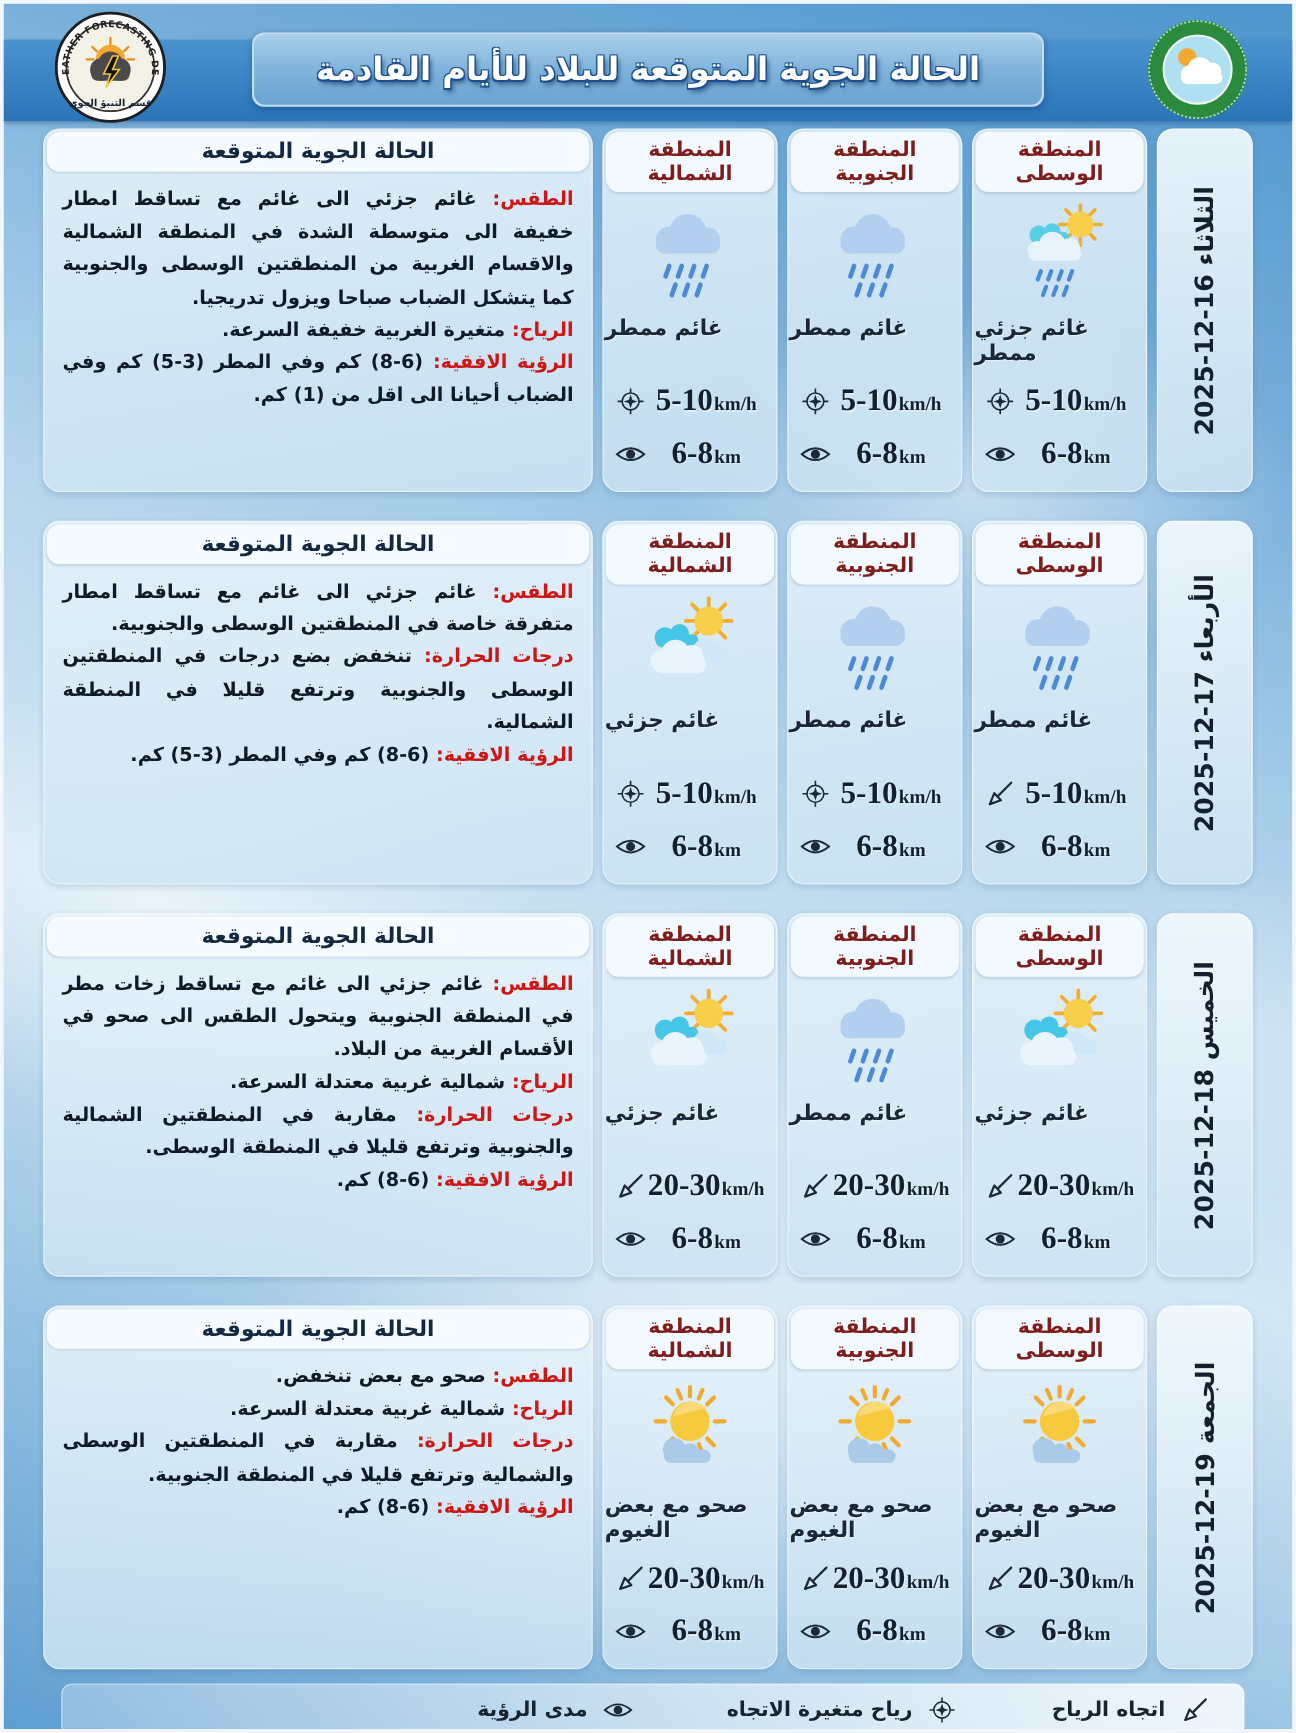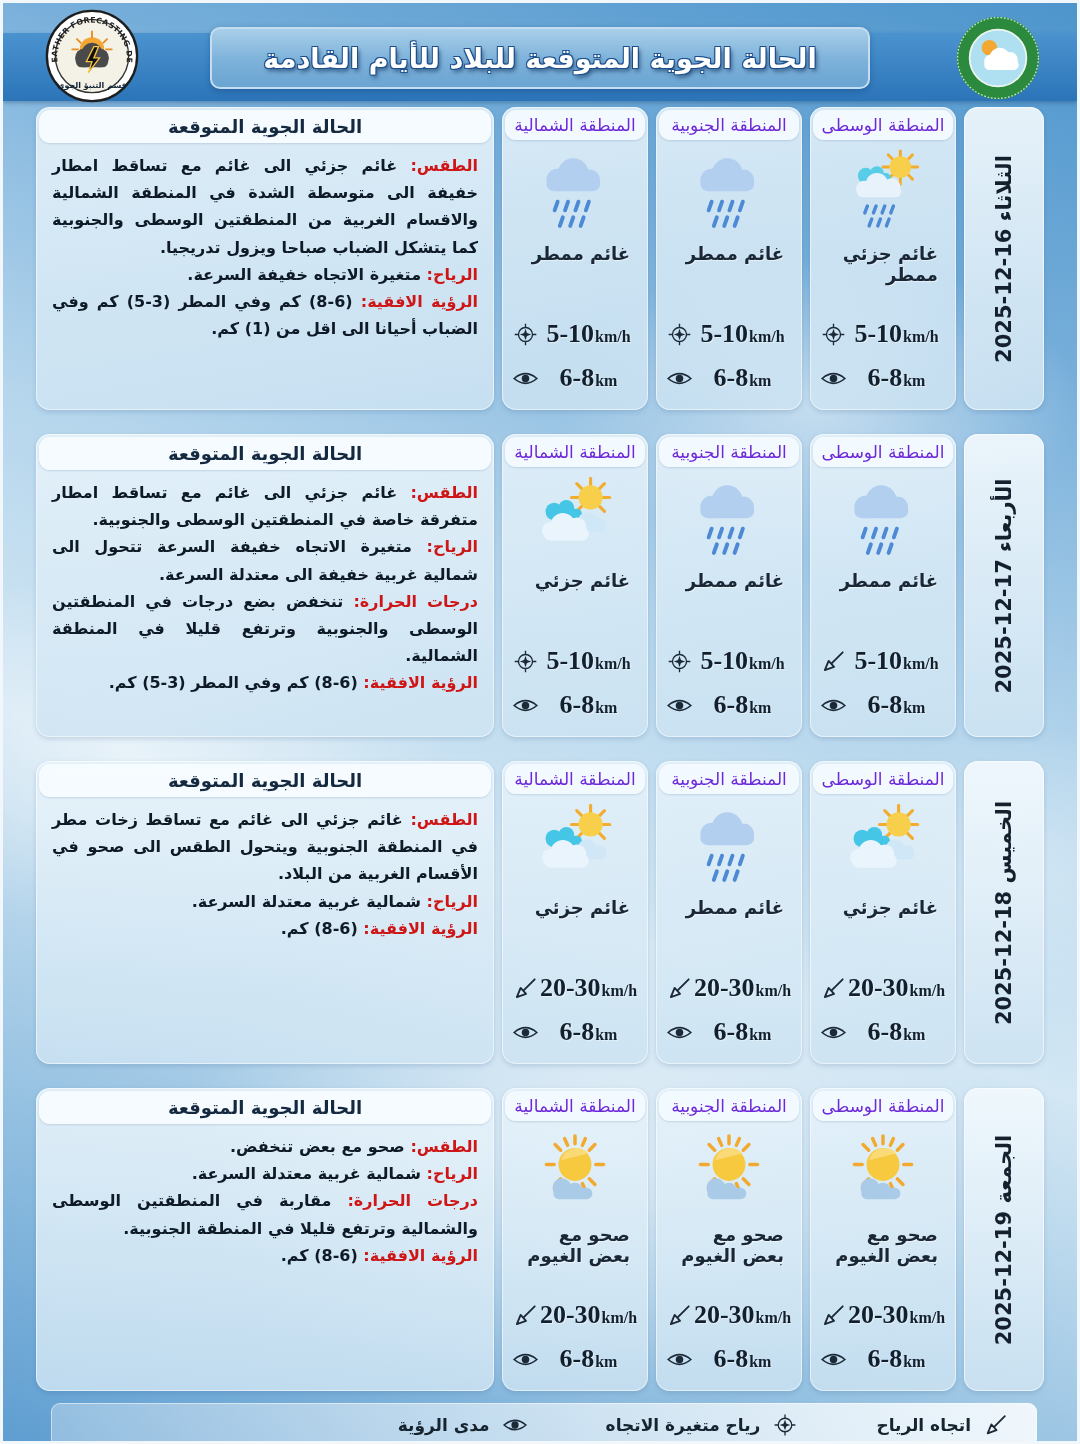--- a/index.html
+++ b/index.html
@@ -47,26 +47,26 @@
     display:flex; align-items:center; justify-content:center; overflow:visible; }
   .date-label { transform:rotate(-90deg); white-space:nowrap; font-weight:bold;
     font-size:21px; color:#15202e; letter-spacing:.3px; }
 
   .region-card { width:146px; flex:0 0 146px; border-radius:14px;
     background:linear-gradient(180deg,rgba(229,242,250,.88),rgba(204,227,242,.82));
     box-shadow:inset 0 0 0 1px rgba(255,255,255,.55), 0 2px 5px rgba(40,80,130,.18);
     display:flex; flex-direction:column; overflow:hidden; }
   .region-header { margin:3px; padding:5px 2px; border-radius:11px;
     background:rgba(244,251,255,.92);
-    font-size:17px; font-weight:normal; color:#6d28d9; text-align:center;
+    font-size:17px; font-weight:bold; color:#7f1d1d; text-align:center;
     box-shadow:0 1px 2px rgba(50,90,140,.18); }
   .wicon-box { height:100px; display:flex; align-items:center; justify-content:center; }
   .wicon-box svg { width:104px; height:88px; }
-  .condition { text-align:right; font-size:18px; font-weight:bold; color:#1a2736;
-    text-shadow:1px 1px 1px rgba(255,255,255,.55); padding:0 18px; }
+  .condition { text-align:left; font-size:18px; font-weight:bold; color:#1a2736;
+    text-shadow:1px 1px 1px rgba(255,255,255,.55); padding:0 2px; }
   .card-spacer { flex:1; }
   .metric { direction:ltr; display:flex; align-items:center; padding:0 10px; height:44px; }
   .metric .micon { width:27px; height:27px; flex:0 0 27px; }
   .metric .micon svg { width:100%; height:100%; display:block; }
   .metric .mval { flex:1; text-align:center; font-family:"Liberation Serif", serif;
     color:#121f2d; text-shadow:1px 1px 1px rgba(255,255,255,.5); }
   .metric .mval b { font-size:26px; font-weight:bold; }
   .metric .mval small { font-size:16px; font-weight:bold; margin-left:1px; }
   .metric.vis { margin-bottom:10px; }
 
@@ -371,21 +371,21 @@
               </span>
       <span class="mval"><b>6-8</b><small>km</small></span>
     </div>
   </div>
 </div>
     <div class="forecast-panel">
       <div class="panel-chip">الحالة الجوية المتوقعة</div>
       <div class="forecast-body">
   <p class="fitem"><span class="flabel">الطقس:</span> <span>غائم جزئي الى غائم مع تساقط امطار خفيفة الى متوسطة الشدة في المنطقة الشمالية والاقسام الغربية من المنطقتين الوسطى والجنوبية كما يتشكل الضباب صباحا ويزول تدريجيا.</span></p>
 
-  <p class="fitem"><span class="flabel">الرياح:</span> <span>متغيرة الاتجاه خفيفة السرعة.</span></p>
+  <p class="fitem"><span class="flabel">الرياح:</span> <span>متغيرة الغربية خفيفة السرعة.</span></p>
 
 
   <p class="fitem"><span class="flabel">الرؤية الافقية:</span> <span>(6-8) كم وفي المطر (3-5) كم وفي الضباب أحيانا الى اقل من (1) كم.</span></p>
 </div>
     </div>
   </section>
 
   <section class="day-row">
     <div class="date-panel">
       <span class="date-label">الأربعاء 17-12-2025</span>
@@ -470,21 +470,20 @@
               </span>
       <span class="mval"><b>6-8</b><small>km</small></span>
     </div>
   </div>
 </div>
     <div class="forecast-panel">
       <div class="panel-chip">الحالة الجوية المتوقعة</div>
       <div class="forecast-body">
   <p class="fitem"><span class="flabel">الطقس:</span> <span>غائم جزئي الى غائم مع تساقط امطار متفرقة خاصة في المنطقتين الوسطى والجنوبية.</span></p>
 
-  <p class="fitem"><span class="flabel">الرياح:</span> <span>متغيرة الاتجاه خفيفة السرعة تتحول الى شمالية غربية خفيفة الى معتدلة السرعة.</span></p>
 
   <p class="fitem"><span class="flabel">درجات الحرارة:</span> <span>تنخفض بضع درجات في المنطقتين الوسطى والجنوبية وترتفع قليلا في المنطقة الشمالية.</span></p>
 
   <p class="fitem"><span class="flabel">الرؤية الافقية:</span> <span>(6-8) كم وفي المطر (3-5) كم.</span></p>
 </div>
     </div>
   </section>
 
   <section class="day-row">
     <div class="date-panel">
@@ -572,20 +571,21 @@
     </div>
   </div>
 </div>
     <div class="forecast-panel">
       <div class="panel-chip">الحالة الجوية المتوقعة</div>
       <div class="forecast-body">
   <p class="fitem"><span class="flabel">الطقس:</span> <span>غائم جزئي الى غائم مع تساقط زخات مطر في المنطقة الجنوبية ويتحول الطقس الى صحو في الأقسام الغربية من البلاد.</span></p>
 
   <p class="fitem"><span class="flabel">الرياح:</span> <span>شمالية غربية معتدلة السرعة.</span></p>
 
+  <p class="fitem"><span class="flabel">درجات الحرارة:</span> <span>مقاربة في المنطقتين الشمالية والجنوبية وترتفع قليلا في المنطقة الوسطى.</span></p>
 
   <p class="fitem"><span class="flabel">الرؤية الافقية:</span> <span>(6-8) كم.</span></p>
 </div>
     </div>
   </section>
 
   <section class="day-row">
     <div class="date-panel">
       <span class="date-label">الجمعة 19-12-2025</span>
     </div>

